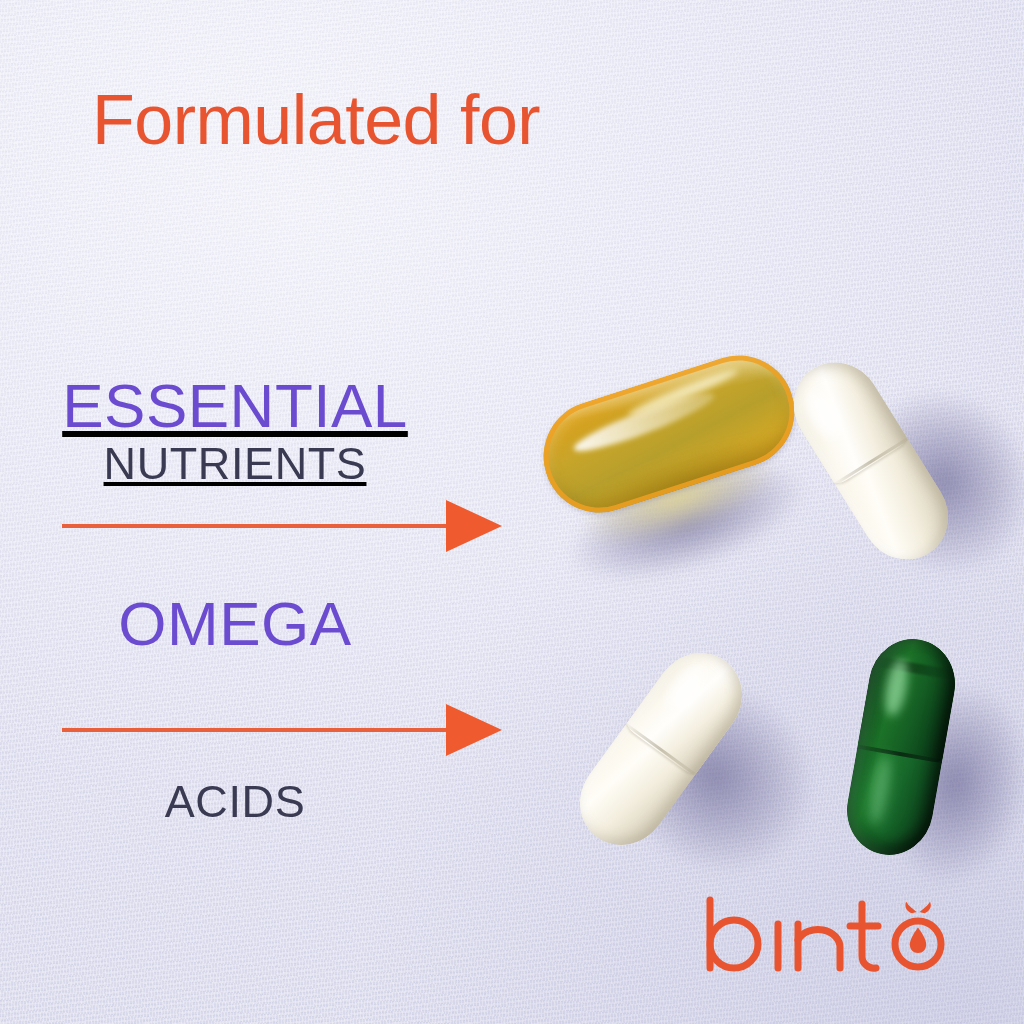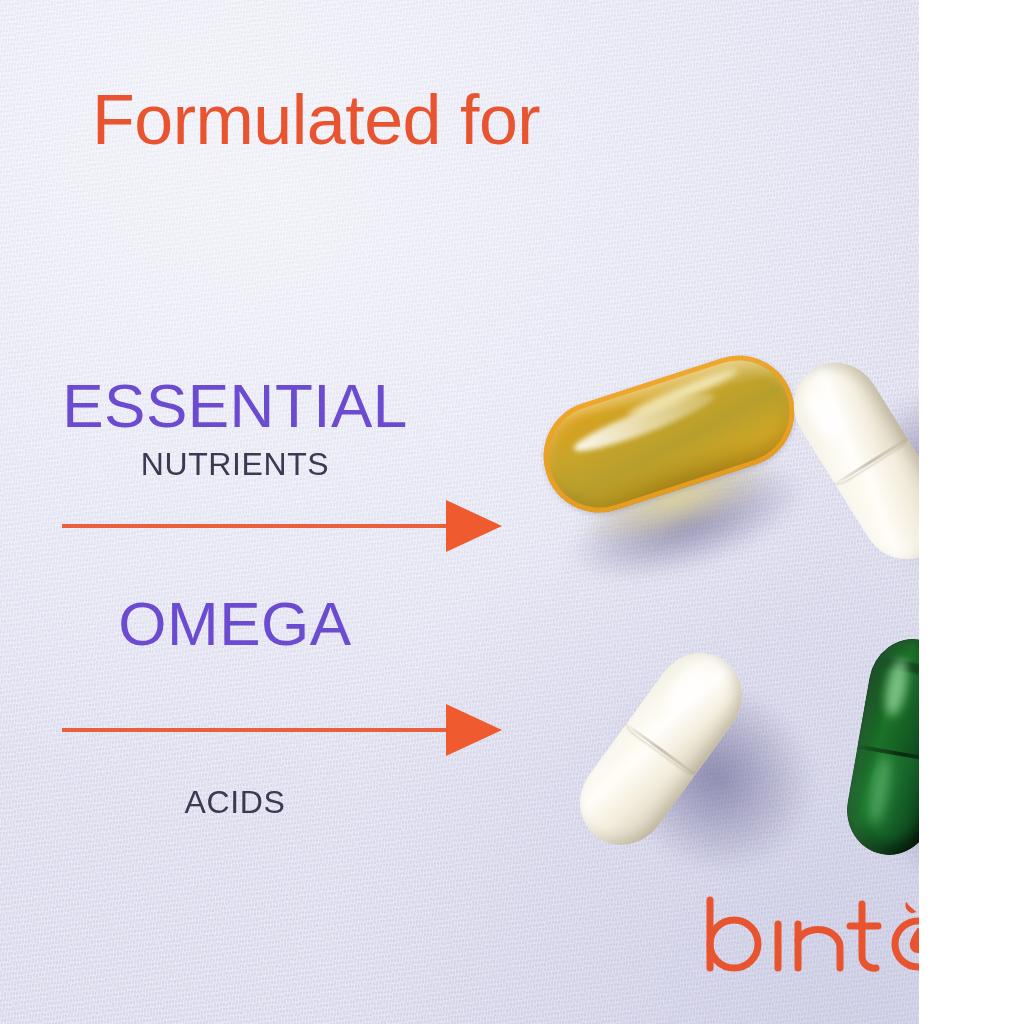--- a/index.html
+++ b/index.html
@@ -5,21 +5,21 @@
 <style>
   html, body {
     margin: 0;
     padding: 0;
     background: #ffffff;
   }
   * { box-sizing: border-box; }
 
   .canvas {
     position: relative;
-    width: 919px;
+    width: 1024px;
     height: 1024px;
     overflow: hidden;
     background: #e2e2f2;
     font-family: "Liberation Sans", sans-serif;
     user-select: none;
   }
 
   
   .bg-base {
     position: absolute;
@@ -81,29 +81,29 @@
   .benefit .big {
     color: #6b4bd0;
     font-size: 62px;
     line-height: 64px;
     font-weight: 400;
     letter-spacing: 0.5px;
     white-space: nowrap;
   }
   .benefit .small {
     color: #3a3a52;
-    font-size: 32px;
+    font-size: 45px;
     line-height: 40px;
     font-weight: 400;
     letter-spacing: 0.6px;
     margin-top: 6px;
     white-space: nowrap;
   }
 
-  .b1 { left: 0px;  top: 374px; }
+  .b1 { left: 0px;  top: 374px; text-decoration: underline; }
   .b2 { left: 0px;  top: 592px; }
   .b3 { left: 0px;  top: 776px; }
 
   
   .arrow { position: absolute; left: 62px; width: 440px; height: 54px; }
   .arrow svg { display: block; overflow: visible; }
   .a1 { top: 500px; }
   .a2 { top: 704px; }
 
   

